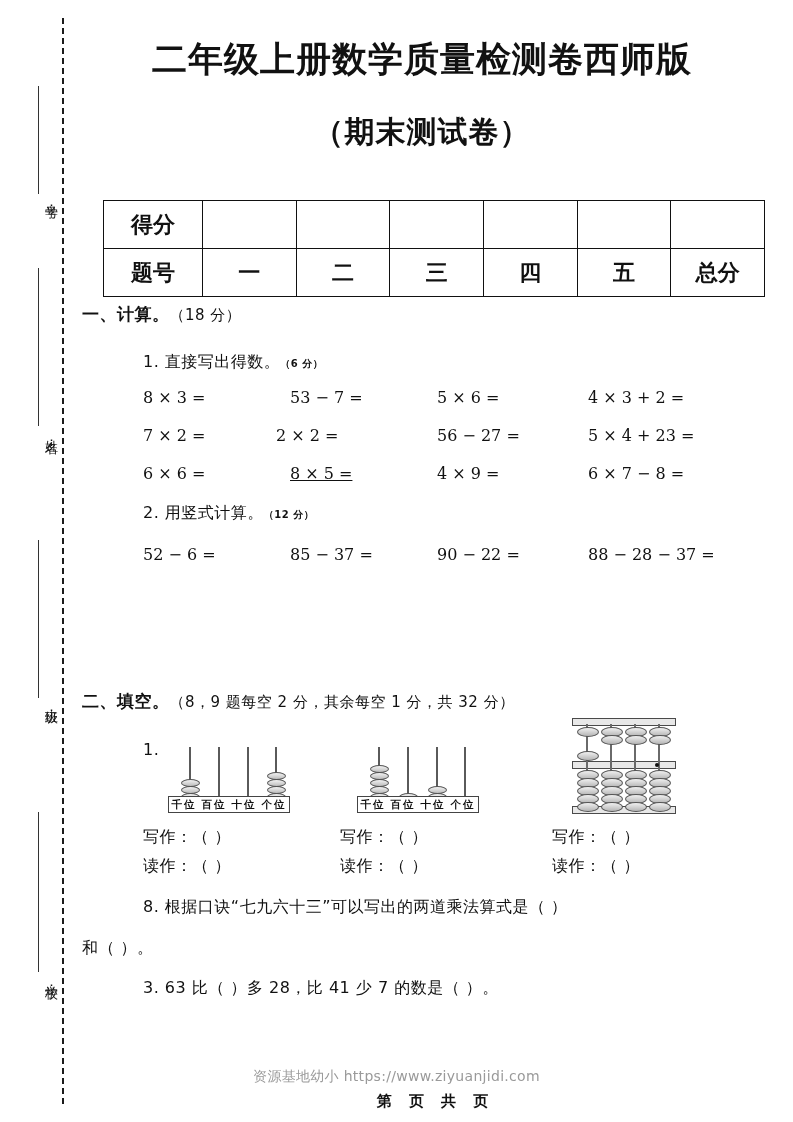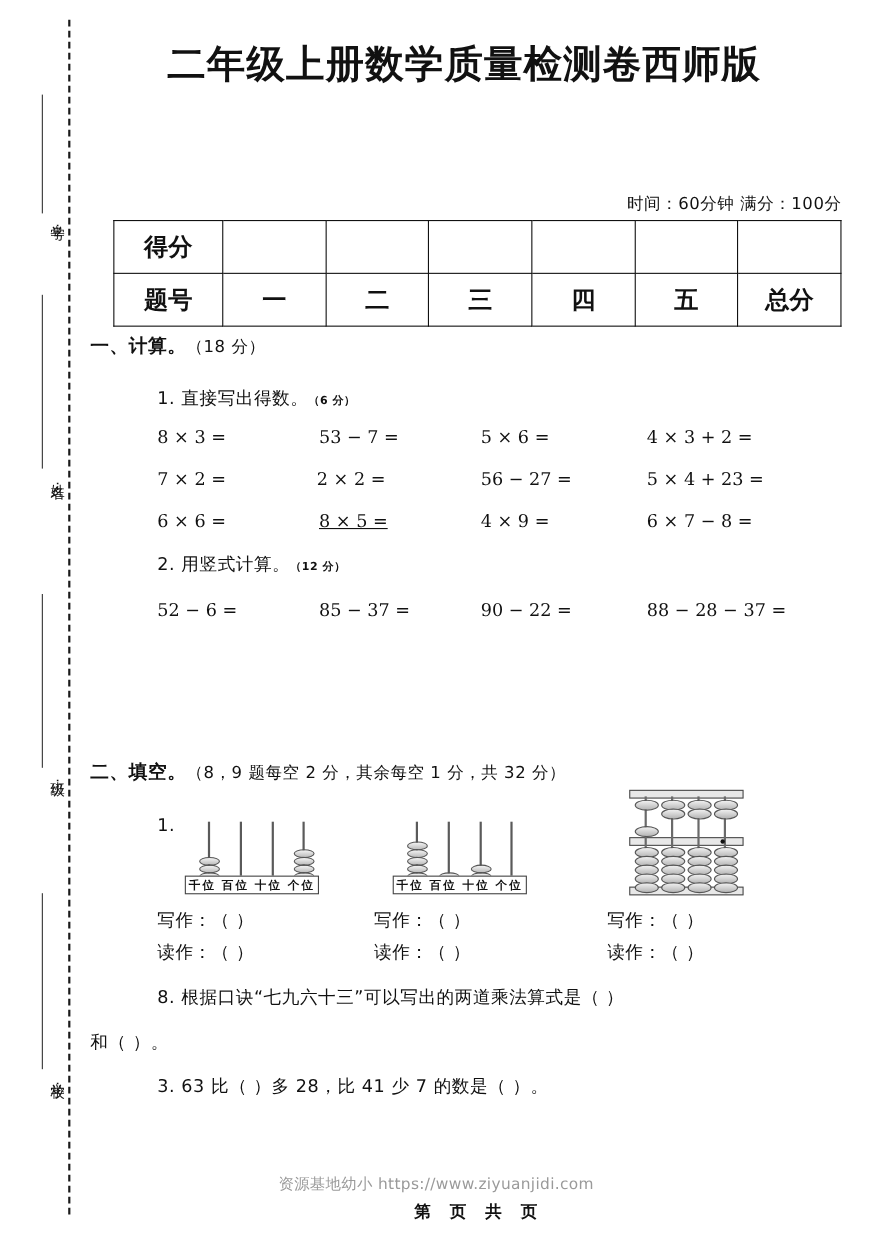--- a/index.html
+++ b/index.html
@@ -107,21 +107,21 @@
   <div class="margin-rule" style="top:268px;height:158px;"></div>
   <div class="margin-rule" style="top:540px;height:158px;"></div>
   <div class="margin-rule" style="top:812px;height:160px;"></div>
 
   <div class="vlabel" style="top:195px;">学号：</div>
   <div class="vlabel" style="top:430px;">姓名：</div>
   <div class="vlabel" style="top:700px;">班级：</div>
   <div class="vlabel" style="top:975px;">学校：</div>
 
   <div class="title">二年级上册数学质量检测卷西师版</div>
-  <div class="meta">时间：60分钟  满分：100分</div>
+  <div class="subtitle">（期末测试卷）</div>
 
   <table class="score-table">
     <tbody>
         <tr>
       <td class="lab">得分</td>
       <td></td>
       <td></td>
       <td></td>
       <td></td>
       <td></td>
@@ -146,21 +146,21 @@
   <div class="q-head" style="left:143px;top:352px;">
     <span>1. 直接写出得数。</span><span class="pts">（6 分）</span>
   </div>
 
   <div class="expr" style="left:143px;top:388px;">8 × 3 =</div>
   <div class="expr" style="left:290px;top:388px;">53 − 7 =</div>
   <div class="expr" style="left:437px;top:388px;">5 × 6 =</div>
   <div class="expr" style="left:588px;top:388px;">4 × 3 + 2 =</div>
 
   <div class="expr" style="left:143px;top:426px;">7 × 2 =</div>
-  <div class="expr" style="left:288px;top:426px;">2 × 2 =</div>
+  <div class="expr" style="left:276px;top:426px;">2 × 2 =</div>
   <div class="expr" style="left:437px;top:426px;">56 − 27 =</div>
   <div class="expr" style="left:588px;top:426px;">5 × 4 + 23 =</div>
 
   <div class="expr" style="left:143px;top:464px;">6 × 6 =</div>
   <div class="expr" style="left:290px;top:464px;text-decoration:underline;">8 × 5 =</div>
   <div class="expr" style="left:437px;top:464px;">4 × 9 =</div>
   <div class="expr" style="left:588px;top:464px;">6 × 7 − 8 =</div>
 
   <div class="q-head" style="left:143px;top:503px;">
     <span>2. 用竖式计算。</span><span class="pts">（12 分）</span>

